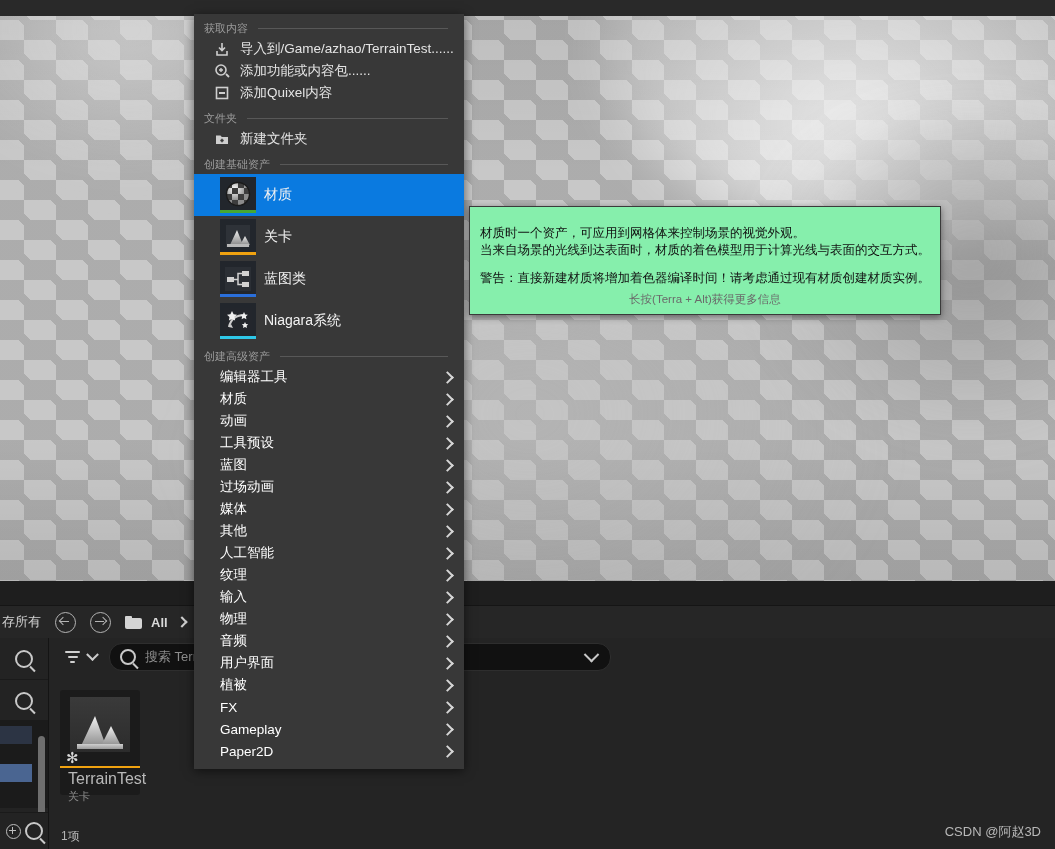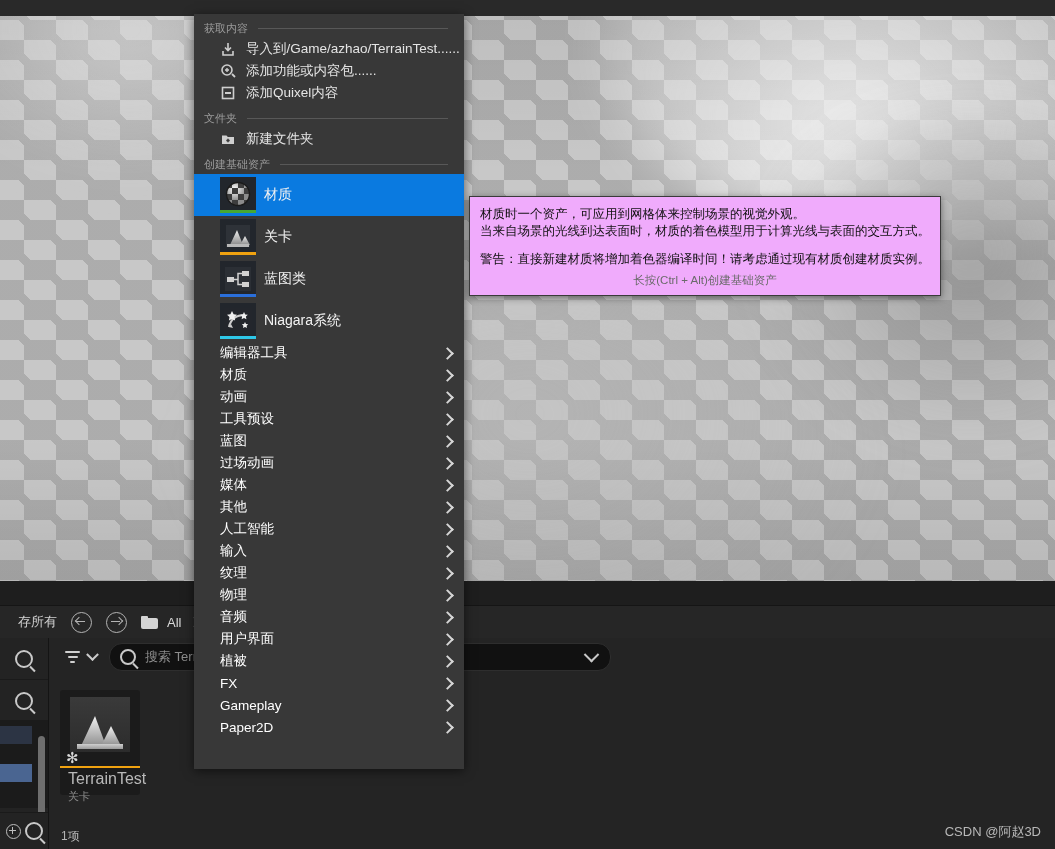--- a/index.html
+++ b/index.html
@@ -61,21 +61,21 @@
     background: #1e1e1e;
   }
   #toolbar-row {
     position: absolute; left: 0; top: 24px; width: 1055px; height: 32px;
     background: #262626;
     display: flex; align-items: center;
     border-top: 1px solid #151515;
     border-bottom: 1px solid #151515;
   }
   #toolbar-row .tb-text {
-    color: #d0d0d0; font-size: 13px; margin-left: 0px; padding-left: 18px; white-space: nowrap;
+    color: #d0d0d0; font-size: 13px; margin-left: 0px; padding-left: 2px; white-space: nowrap;
   }
   .circ-btn {
     width: 19px; height: 19px; border-radius: 50%;
     border: 1.6px solid #b4b4b4;
     position: relative; margin-left: 14px; flex: none;
   }
   .circ-btn::before {
     content: ""; position: absolute; left: 4px; top: 8px;
     width: 9px; height: 1.6px; background: #b4b4b4;
   }
@@ -90,21 +90,21 @@
     width: 17px; height: 13px; margin-left: 14px; position: relative; flex: none;
   }
   .folder-ic::before {
     content:""; position:absolute; left:0; top:2px; width:17px; height:11px;
     background:#d4d4d4; border-radius:1px 2px 2px 2px;
   }
   .folder-ic::after {
     content:""; position:absolute; left:0; top:0px; width:7px; height:3px;
     background:#d4d4d4; border-radius:1px 1px 0 0;
   }
-  .crumb { color:#d9d9d9; font-size:13px; margin-left:9px; white-space:nowrap; }
+  .crumb { color:#d9d9d9; font-size:13px; margin-left:9px; white-space:nowrap;font-weight:bold; }
   .crumb-sep {
     margin-left:10px; width:6px; height:6px; flex:none;
     border-top:2px solid #cfcfcf; border-right:2px solid #cfcfcf; transform: rotate(45deg);
   }
 
   
   #left-panel {
     position: absolute; left: 0; top: 57px; width: 48px; height: 211px;
     background: #232323; border-right: 1px solid #141414;
   }
@@ -193,21 +193,21 @@
     position:absolute; left:194px; top:14px; width:270px; height:755px;
     background:#383838; box-shadow: 0 2px 10px rgba(0,0,0,.55);
   }
   .sec-head {
     display:flex; align-items:center; height:20px; padding-left:10px; padding-right:16px; margin-top:4px;
   }
   .sec-head .lbl { color:#9b9b9b; font-size:11px; white-space:nowrap; }
   .sec-head .rule { flex:1; height:1px; background:#585858; margin-left:10px; }
 
   .mi {
-    display:flex; align-items:center; height:22px; padding-left:26px; cursor:default;
+    display:flex; align-items:center; height:22px; padding-left:20px; cursor:default;
   }
   .mi .ic { width:16px; height:16px; flex:none; margin-right:10px; position:relative; }
   .mi .tx { color:#e4e4e4; font-size:13.5px; white-space:nowrap; }
 
   .big {
     display:flex; align-items:center; height:42px; padding-left:26px;
   }
   .big.sel { background:#0a7ae0; }
   .big .bic { width:36px; height:36px; flex:none; margin-right:8px; position:relative; background:#22262c; }
   .big .bic .ubar { position:absolute; left:0; bottom:0; width:36px; height:3px; }
@@ -217,22 +217,22 @@
     display:flex; align-items:center; height:22px; padding-left:26px; padding-right:12px;
   }
   .sub .stx { color:#ffffff; font-size:13.5px; white-space:nowrap; }
   .sub .arw {
     margin-left:auto; width:7px; height:7px;
     border-top:2px solid #d6d6d6; border-right:2px solid #d6d6d6; transform: rotate(45deg);
   }
 
   
   #tooltip {
-    position:absolute; left:469px; top:196px; width:450px;
-    background:#f0abfc; border:1px solid #3a3a3a; padding:9px 10px 7px 10px;
+    position:absolute; left:469px; top:206px; width:450px;
+    background:#86efac; border:1px solid #3a3a3a; padding:18px 10px 7px 10px;
     box-shadow: 0 2px 7px rgba(0,0,0,.45);
   }
   #tooltip .tl { color:#101010; font-size:12.5px; line-height:17px; white-space:nowrap; }
   #tooltip .gap { height:11px; }
   #tooltip .hint { text-align:center; color:#6a6a6a; font-size:11.5px; margin-top:5px; }
 </style>
 </head>
 <body>
 
 <div id="root">
@@ -451,20 +451,24 @@
           <path d="M9 24l4 1-2-4z" fill="#cfcfcf"></path>
           <polygon points="12,8 13.6,11.2 17,11.7 14.5,14.1 15.1,17.5 12,15.9 8.9,17.5 9.5,14.1 7,11.7 10.4,11.2" fill="#f0f0f0"></polygon>
           <polygon points="24,9 25.2,11.4 27.8,11.8 25.9,13.6 26.4,16.2 24,15 21.6,16.2 22.1,13.6 20.2,11.8 22.8,11.4" fill="#f0f0f0"></polygon>
           <polygon points="25,19 26,21 28.2,21.3 26.6,22.8 27,25 25,24 23,25 23.4,22.8 21.8,21.3 24,21" fill="#f0f0f0"></polygon>
         </svg>
         <span class="ubar" style="background:#2ec7e8"></span>
       </span>
       <span class="btx">Niagara系统</span>
     </div>
 
+    <div class="sec-head">
+      <span class="lbl">创建高级资产</span>
+      <span class="rule"></span>
+    </div>
 
     <div id="adv-list">
         <div class="sub">
           <span class="stx">编辑器工具</span>
           <span class="arw"></span>
         </div>
         <div class="sub">
           <span class="stx">材质</span>
           <span class="arw"></span>
         </div>
@@ -490,25 +494,25 @@
         </div>
         <div class="sub">
           <span class="stx">其他</span>
           <span class="arw"></span>
         </div>
         <div class="sub">
           <span class="stx">人工智能</span>
           <span class="arw"></span>
         </div>
         <div class="sub">
+          <span class="stx">纹理</span>
+          <span class="arw"></span>
+        </div>
+        <div class="sub">
           <span class="stx">输入</span>
-          <span class="arw"></span>
-        </div>
-        <div class="sub">
-          <span class="stx">纹理</span>
           <span class="arw"></span>
         </div>
         <div class="sub">
           <span class="stx">物理</span>
           <span class="arw"></span>
         </div>
         <div class="sub">
           <span class="stx">音频</span>
           <span class="arw"></span>
         </div>
@@ -533,16 +537,16 @@
           <span class="arw"></span>
         </div>
       </div>
   </div>
 
   <div id="tooltip">
     <div class="tl">材质时一个资产，可应用到网格体来控制场景的视觉外观。</div>
     <div class="tl">当来自场景的光线到达表面时，材质的着色模型用于计算光线与表面的交互方式。</div>
     <div class="gap"></div>
     <div class="tl">警告：直接新建材质将增加着色器编译时间！请考虑通过现有材质创建材质实例。</div>
-    <div class="hint">长按(Ctrl + Alt)创建基础资产</div>
+    <div class="hint">长按(Terra + Alt)获得更多信息</div>
   </div>
 
 </div>
 
 </body></html>

